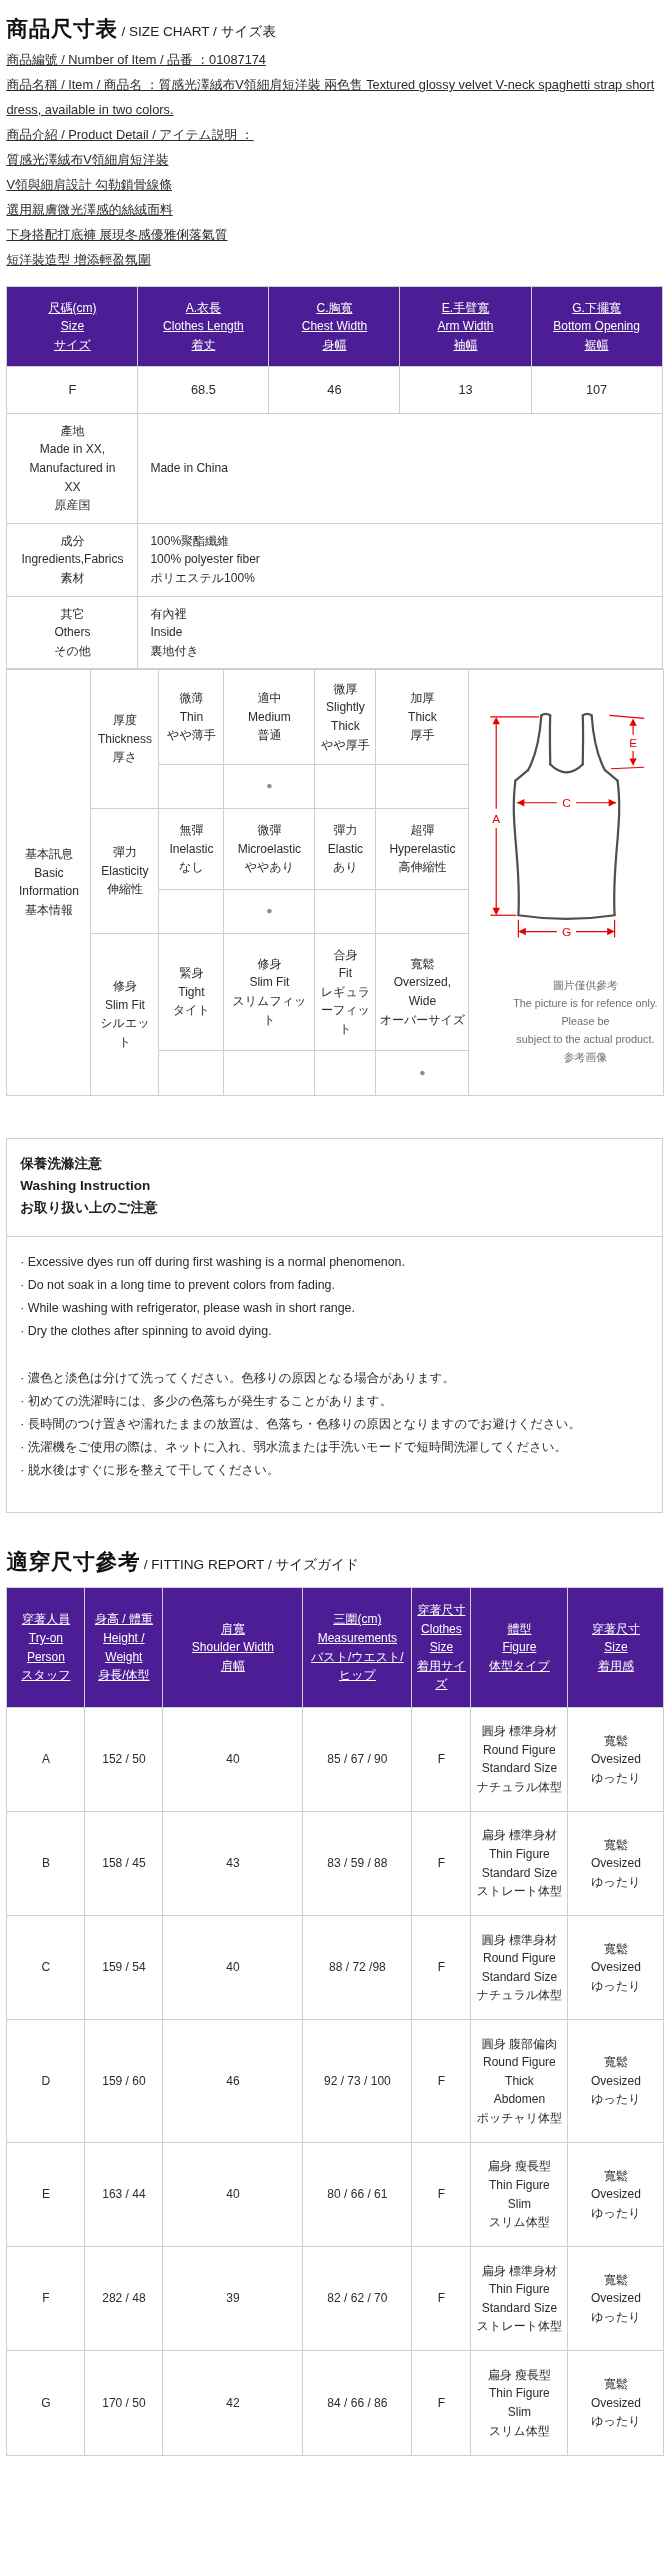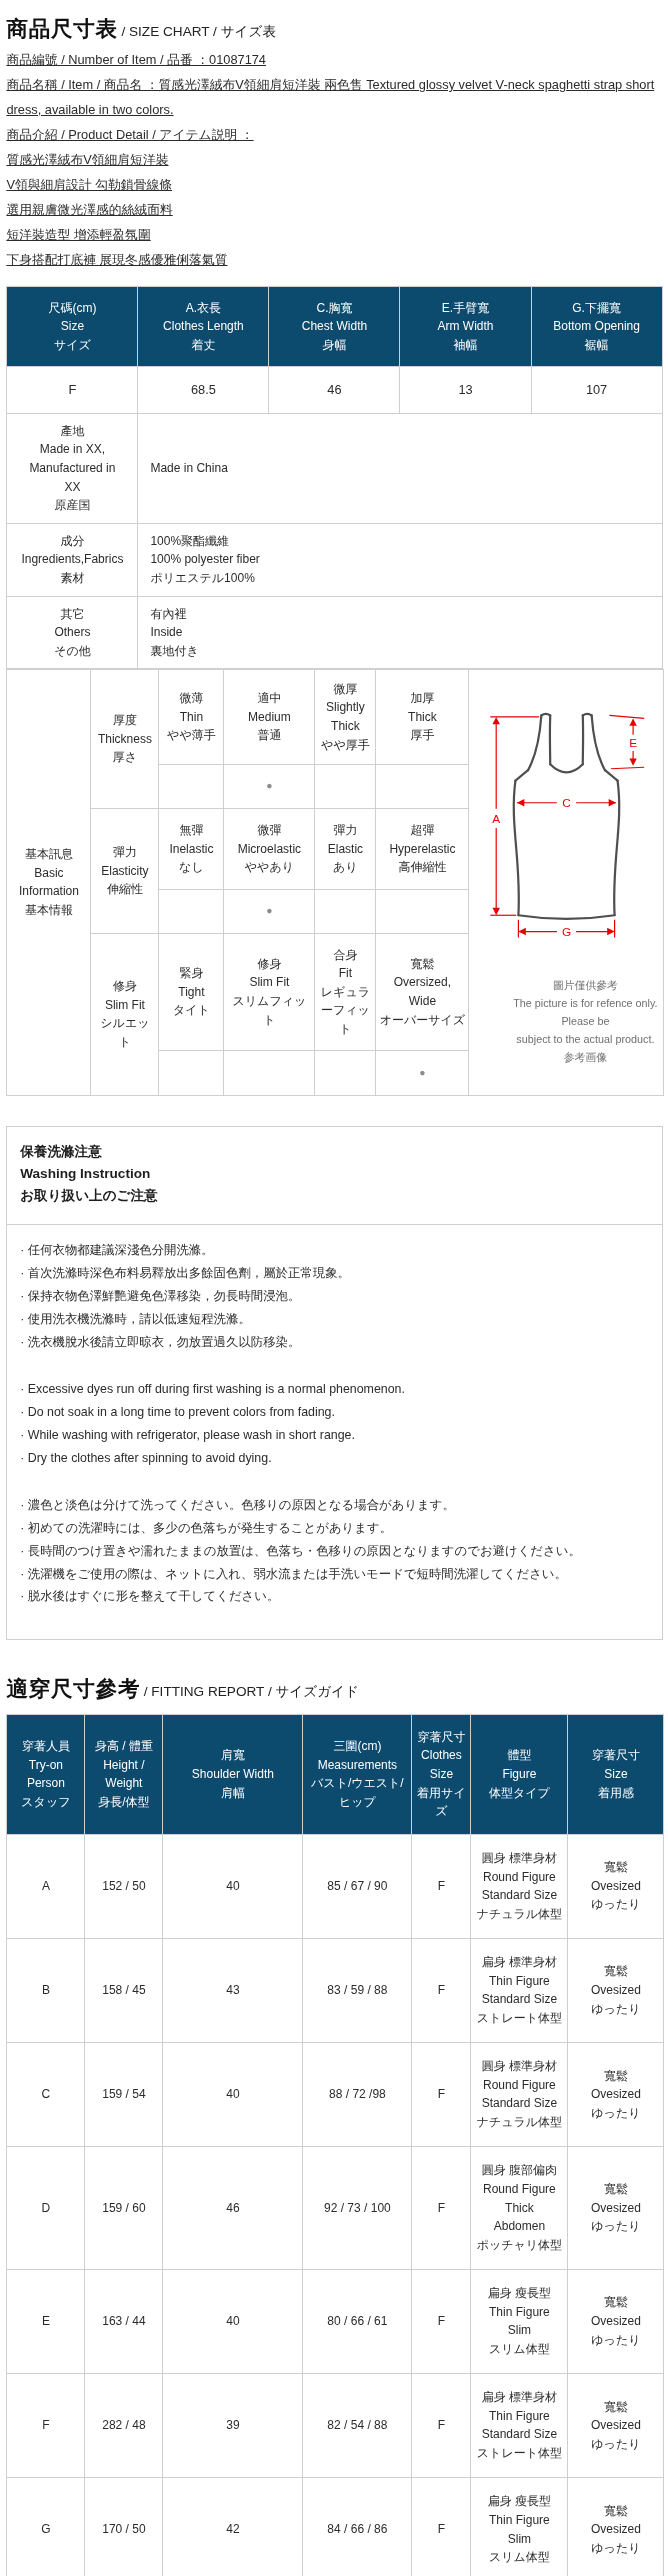--- a/index.html
+++ b/index.html
@@ -7,35 +7,35 @@
           font-family:"Liberation Sans","DejaVu Sans",sans-serif; color:#222; }
   .title-line { margin:6.4px 0 4.8px; }
   .title-zh { font-size:21.5px; font-weight:bold; color:#111; letter-spacing:0.8px; }
   .title-suffix { font-size:13.6px; color:#222; }
   .intro-line { font-size:12.8px; line-height:1.95; color:#2b2b2b;text-decoration:underline; }
 
   table { border-collapse:collapse; width:100%; table-layout:fixed; }
   td,th { border:0.8px solid #cfcfcf; text-align:center; vertical-align:middle;
           padding:8px 4px; font-size:12px; line-height:1.55; white-space:pre-line;
           font-weight:normal; color:#2b2b2b; word-wrap:break-word; }
-  .th-dark { background:#0c4a6e; color:#fff; }
+  .th-dark { background:#4c1d95; color:#fff;text-decoration:underline; }
 
   .size-table { margin-top:12.8px; }
   .size-table th { padding:12px 3.2px; }
   .size-table .val-row td { padding:12.8px 3.2px; font-size:12.8px; }
   .left-val { text-align:left; padding-left:12px; }
 
   .basic-table { margin-top:0; }
   .basic-table td { padding:9.6px 3.2px; }
   .dot-cell { height:24px; padding:3.2px; color:#8c8c8c; font-size:10.4px; }
   .diagram-cell { vertical-align:middle; padding:11.2px 4.8px; }
   .diagram-caption { font-size:10.8px; color:#6f6f6f; line-height:1.65;
                      margin-top:22.3px; white-space:pre-line;margin-left:38px; }
 
-  .wash-box { border:0.8px solid #cfcfcf; margin-top:30px; }
+  .wash-box { border:0.8px solid #cfcfcf; margin-top:42px; }
   .wash-head { padding:14.4px 12.8px 17.6px; font-size:13.6px; font-weight:bold;
                line-height:1.6; border-bottom:0.8px solid #cfcfcf; white-space:pre-line; color:#1e1e1e; }
   .wash-body { padding:14.4px 12.8px 6.4px; font-size:12.4px; }
   .wash-group { margin:0 0 24px; white-space:pre-line; line-height:1.85; color:#2b2b2b; }
 
   .fitting-title { margin:34px 0 11.2px; }
   .fit-table th { padding:12.8px 2.4px; }
   .fit-table td { padding:14.4px 2.4px; }
 
   svg text { font-family:"Liberation Sans","DejaVu Sans",sans-serif; }
@@ -48,22 +48,22 @@
   <div class="title-line">
     <span class="title-zh">商品尺寸表</span>
     <span class="title-suffix">/ SIZE CHART / サイズ表</span>
   </div>
   <div class="intro-line">商品編號 / Number of Item / 品番 ：01087174</div>
   <div class="intro-line">商品名稱 / Item / 商品名 ：質感光澤絨布V領細肩短洋裝 兩色售 Textured glossy velvet V-neck spaghetti strap short dress, available in two colors.</div>
   <div class="intro-line">商品介紹 / Product Detail / アイテム説明 ：</div>
   <div class="intro-line">質感光澤絨布V領細肩短洋裝</div>
   <div class="intro-line">V領與細肩設計 勾勒鎖骨線條</div>
   <div class="intro-line">選用親膚微光澤感的絲絨面料</div>
+  <div class="intro-line">下身搭配打底褲 展現冬感優雅俐落氣質</div>
   <div class="intro-line">短洋裝造型 增添輕盈氛圍</div>
-  <div class="intro-line">下身搭配打底褲 展現冬感優雅俐落氣質</div>
 
   <table class="size-table">
     <colgroup>
         <col style="width:20%">
         <col style="width:20%">
         <col style="width:20%">
         <col style="width:20%">
         <col style="width:20%">
       </colgroup>
     <tbody>
@@ -257,25 +257,20 @@
       <td class="dot-cell">●</td>
     </tr>
   </tbody>
     </table>
 
   <div class="wash-box">
     <div class="wash-head">保養洗滌注意
 Washing Instruction
 お取り扱い上のご注意</div>
     <div class="wash-body">
-      <div class="wash-group">· 任何衣物都建議深淺色分開洗滌。
-· 首次洗滌時深色布料易釋放出多餘固色劑，屬於正常現象。
-· 保持衣物色澤鮮艷避免色澤移染，勿長時間浸泡。
-· 使用洗衣機洗滌時，請以低速短程洗滌。
-· 洗衣機脫水後請立即晾衣，勿放置過久以防移染。</div>
       <div class="wash-group">· Excessive dyes run off during first washing is a normal phenomenon.
 · Do not soak in a long time to prevent colors from fading.
 · While washing with refrigerator, please wash in short range.
 · Dry the clothes after spinning to avoid dying.</div>
       <div class="wash-group">· 濃色と淡色は分けて洗ってください。色移りの原因となる場合があります。
 · 初めての洗濯時には、多少の色落ちが発生することがあります。
 · 長時間のつけ置きや濡れたままの放置は、色落ち・色移りの原因となりますのでお避けください。
 · 洗濯機をご使用の際は、ネットに入れ、弱水流または手洗いモードで短時間洗濯してください。
 · 脱水後はすぐに形を整えて干してください。</div>
     </div>
@@ -390,21 +385,21 @@
 Slim
 スリム体型</td>
       <td>寬鬆
 Ovesized
 ゆったり</td>
     </tr>
     <tr>
       <td>F</td>
       <td>282 / 48</td>
       <td>39</td>
-      <td>82 / 54 / 88</td>
+      <td>82 / 62 / 70</td>
       <td>F</td>
       <td>扁身 標準身材
 Thin Figure
 Standard Size
 ストレート体型</td>
       <td>寬鬆
 Ovesized
 ゆったり</td>
     </tr>
     <tr>

